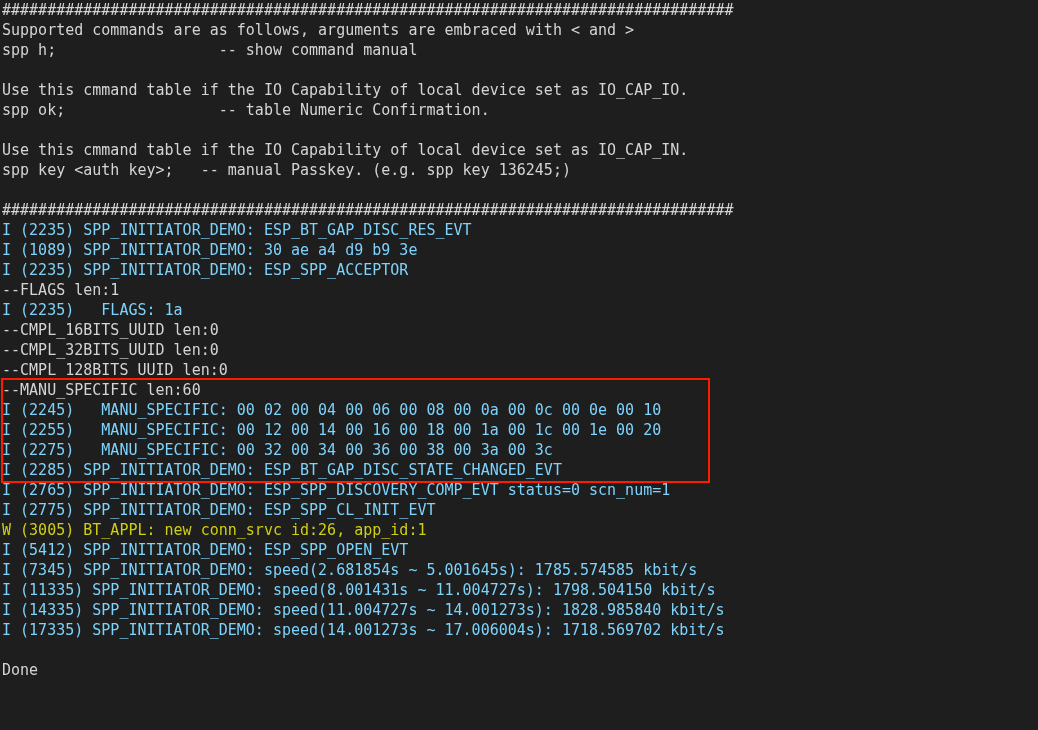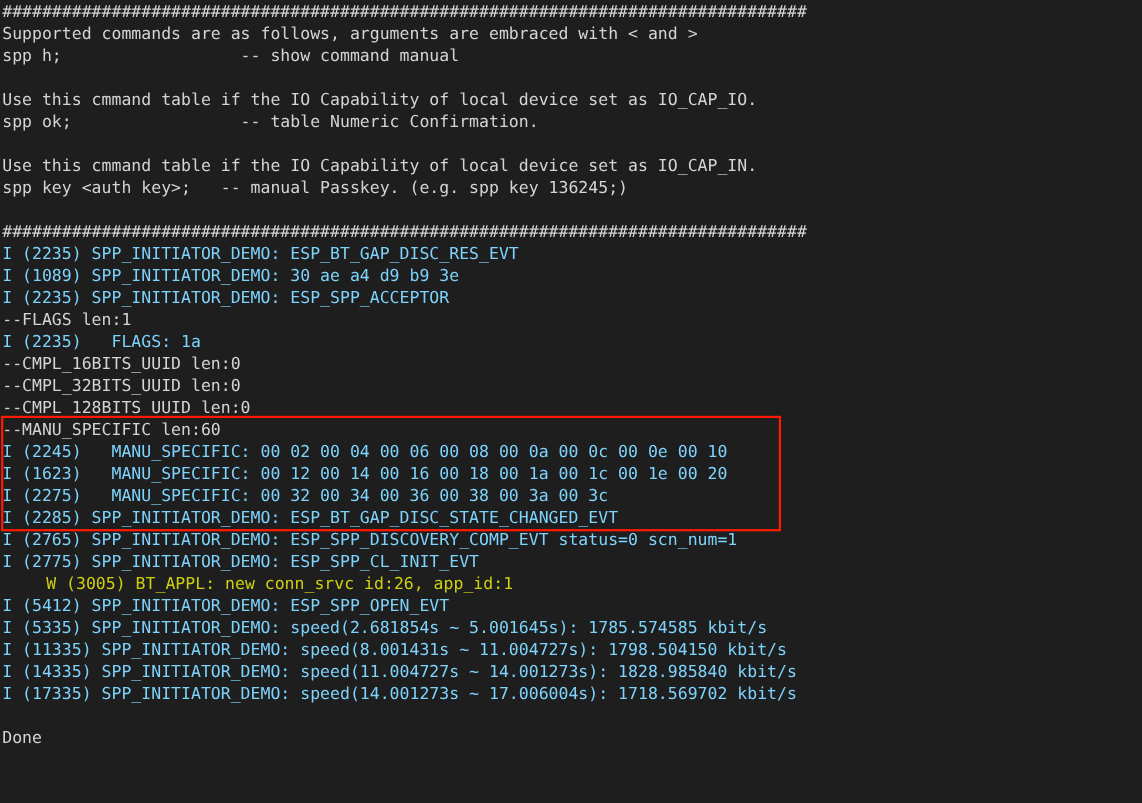--- a/index.html
+++ b/index.html
@@ -31,21 +31,21 @@
   }
   .line {
     height: 20px;
     line-height: 20px;
     white-space: pre;
     letter-spacing: 0px;
     font-size: 15px;
   }
   .c-white  { color: #d4d4d4; }
   .c-green  { color: #7dd3fc; }
-  .c-yellow { color: #cfcf12; margin-left: 40px; }
+  .c-yellow { color: #cfcf12; }
   .c-blank  { color: transparent; }
 
   #highlight-box {
     position: absolute;
     left: 1px;
     top: 378px;
     width: 709px;
     height: 105px;
     border: 2px solid #ff1a00;
     box-sizing: border-box;
@@ -72,28 +72,28 @@
       <div class="line c-green">I (2235) SPP_INITIATOR_DEMO: ESP_BT_GAP_DISC_RES_EVT</div>
       <div class="line c-green">I (1089) SPP_INITIATOR_DEMO: 30 ae a4 d9 b9 3e</div>
       <div class="line c-green">I (2235) SPP_INITIATOR_DEMO: ESP_SPP_ACCEPTOR</div>
       <div class="line c-white">--FLAGS len:1</div>
       <div class="line c-green">I (2235)   FLAGS: 1a</div>
       <div class="line c-white">--CMPL_16BITS_UUID len:0</div>
       <div class="line c-white">--CMPL_32BITS_UUID len:0</div>
       <div class="line c-white">--CMPL_128BITS_UUID len:0</div>
       <div class="line c-white">--MANU_SPECIFIC len:60</div>
       <div class="line c-green">I (2245)   MANU_SPECIFIC: 00 02 00 04 00 06 00 08 00 0a 00 0c 00 0e 00 10</div>
-      <div class="line c-green">I (1623)   MANU_SPECIFIC: 00 12 00 14 00 16 00 18 00 1a 00 1c 00 1e 00 20</div>
+      <div class="line c-green">I (2255)   MANU_SPECIFIC: 00 12 00 14 00 16 00 18 00 1a 00 1c 00 1e 00 20</div>
       <div class="line c-green">I (2275)   MANU_SPECIFIC: 00 32 00 34 00 36 00 38 00 3a 00 3c</div>
       <div class="line c-green">I (2285) SPP_INITIATOR_DEMO: ESP_BT_GAP_DISC_STATE_CHANGED_EVT</div>
       <div class="line c-green">I (2765) SPP_INITIATOR_DEMO: ESP_SPP_DISCOVERY_COMP_EVT status=0 scn_num=1</div>
       <div class="line c-green">I (2775) SPP_INITIATOR_DEMO: ESP_SPP_CL_INIT_EVT</div>
       <div class="line c-yellow">W (3005) BT_APPL: new conn_srvc id:26, app_id:1</div>
       <div class="line c-green">I (5412) SPP_INITIATOR_DEMO: ESP_SPP_OPEN_EVT</div>
-      <div class="line c-green">I (5335) SPP_INITIATOR_DEMO: speed(2.681854s ~ 5.001645s): 1785.574585 kbit/s</div>
+      <div class="line c-green">I (7345) SPP_INITIATOR_DEMO: speed(2.681854s ~ 5.001645s): 1785.574585 kbit/s</div>
       <div class="line c-green">I (11335) SPP_INITIATOR_DEMO: speed(8.001431s ~ 11.004727s): 1798.504150 kbit/s</div>
       <div class="line c-green">I (14335) SPP_INITIATOR_DEMO: speed(11.004727s ~ 14.001273s): 1828.985840 kbit/s</div>
       <div class="line c-green">I (17335) SPP_INITIATOR_DEMO: speed(14.001273s ~ 17.006004s): 1718.569702 kbit/s</div>
       <div class="line c-blank"></div>
       <div class="line c-white">Done</div>
     </div>
   <div id="highlight-box"></div>
 </div>
 
 </body></html>

